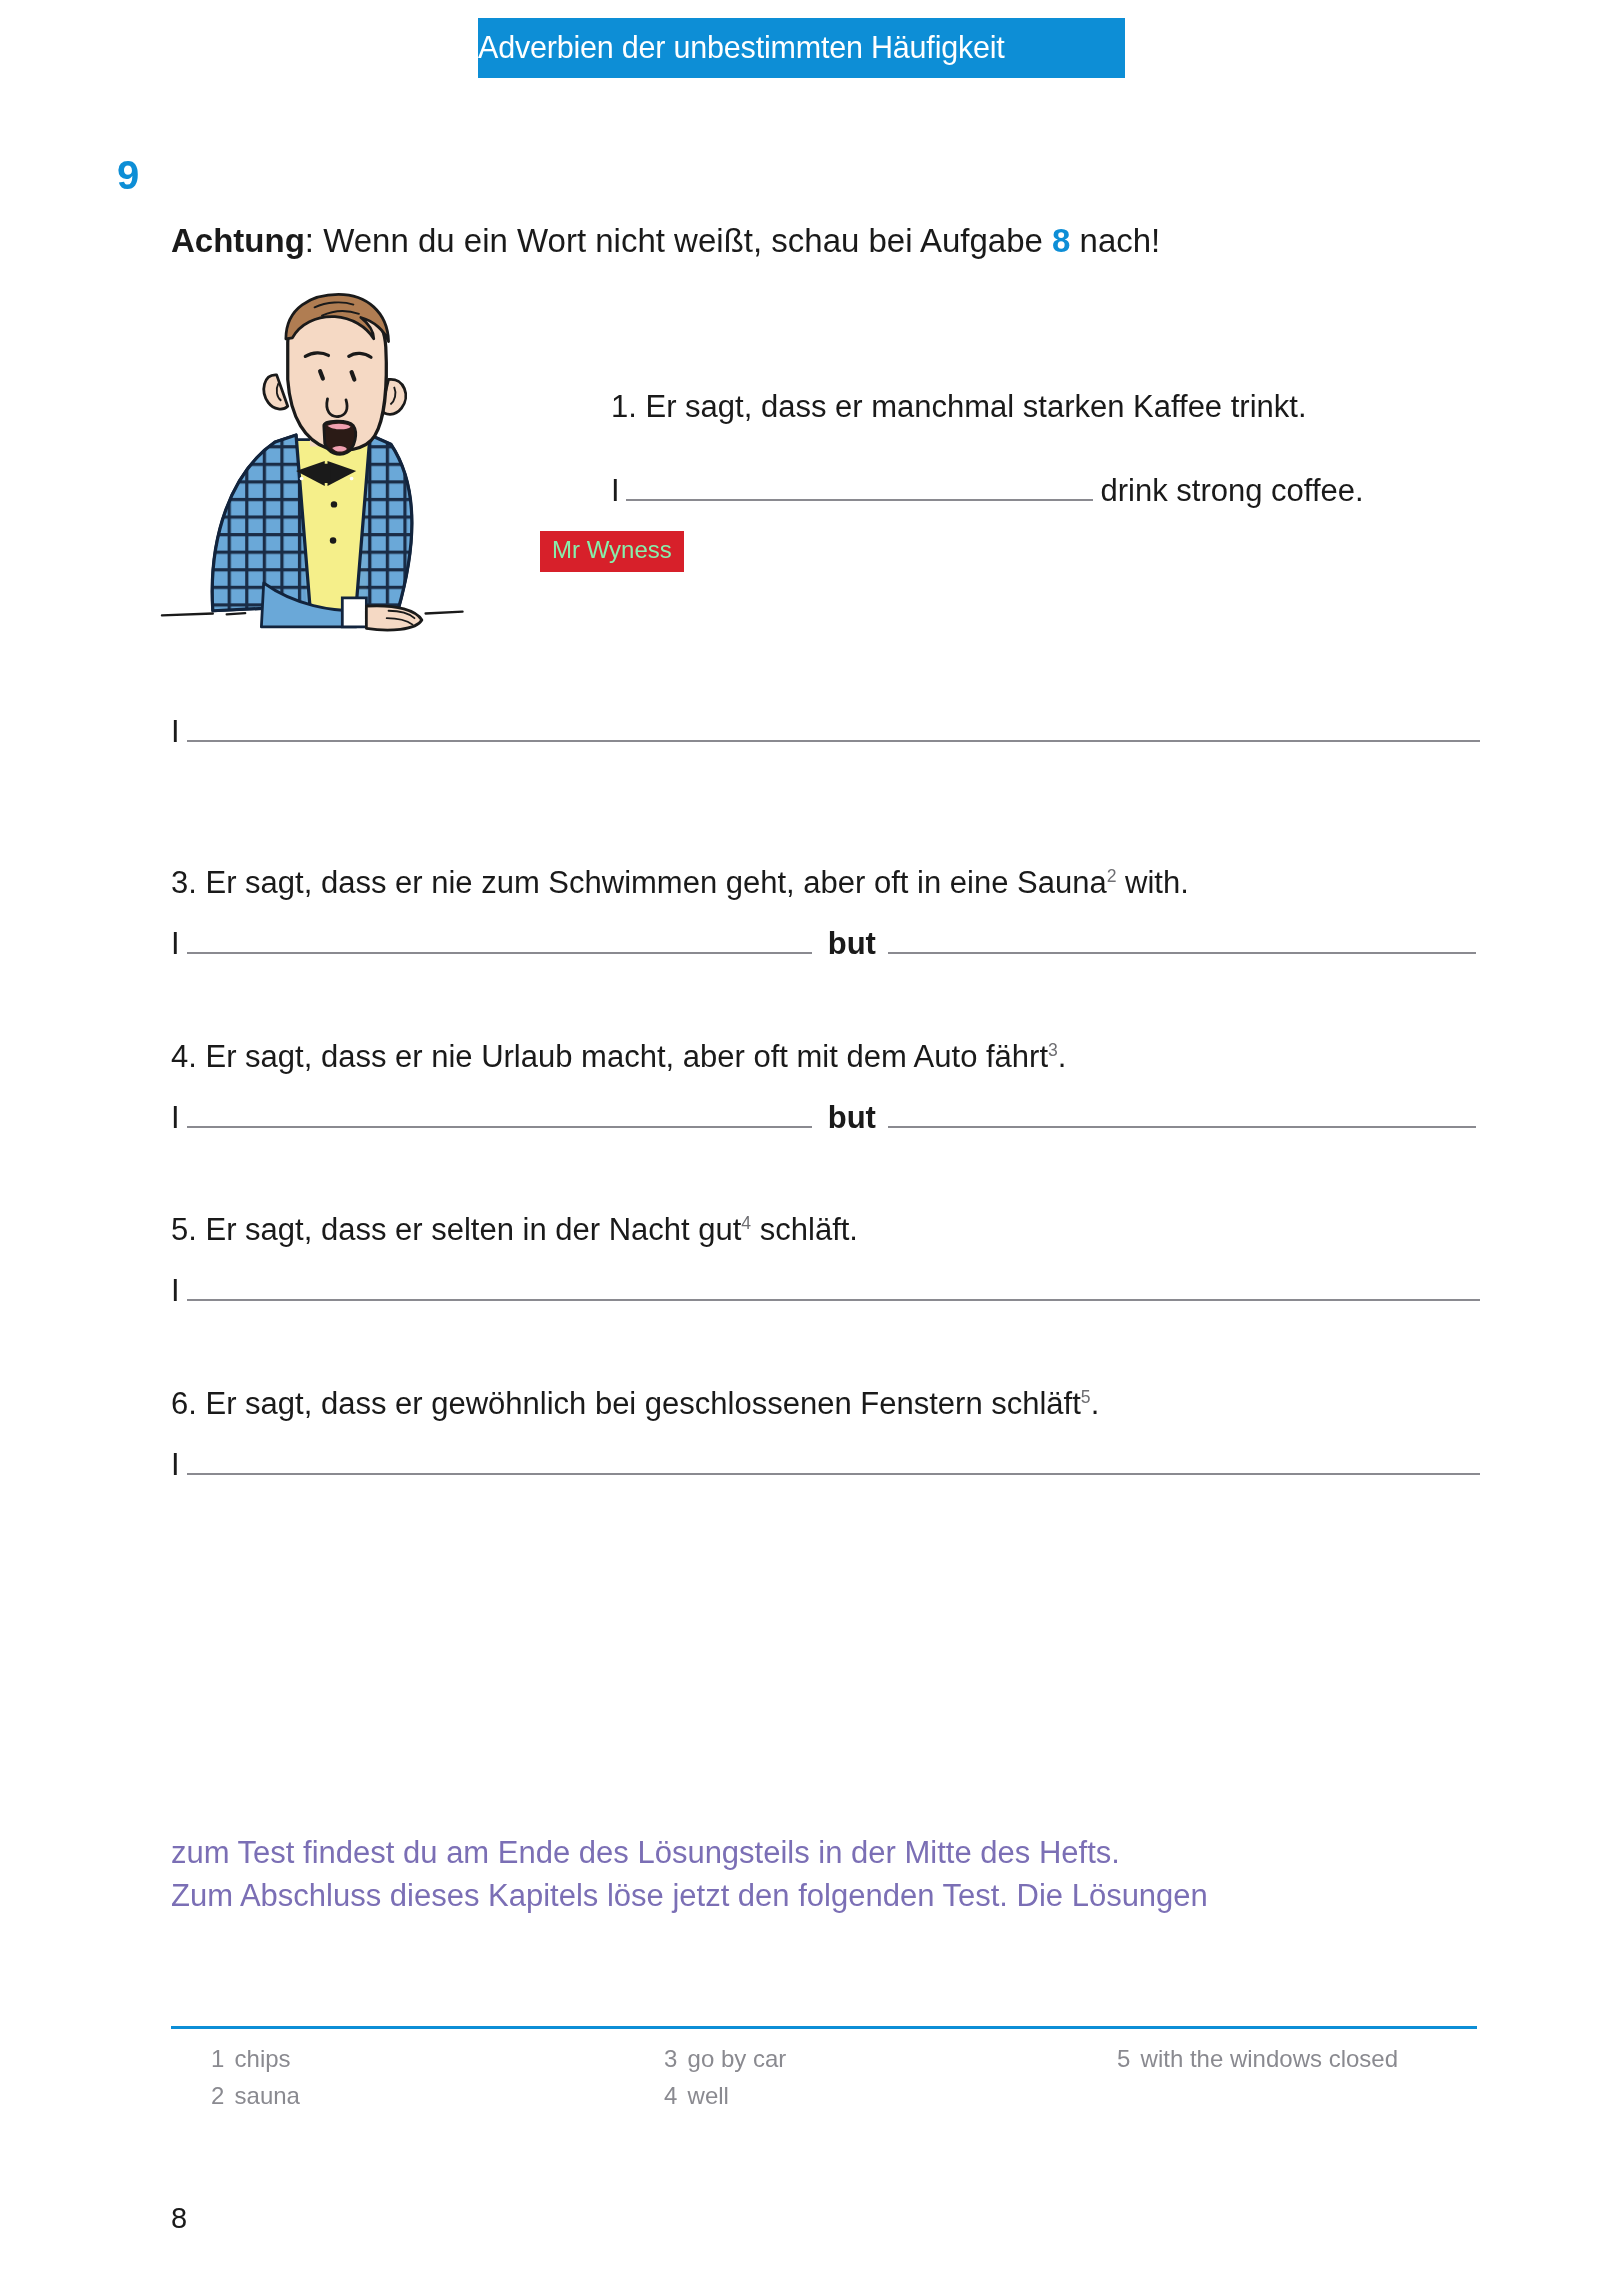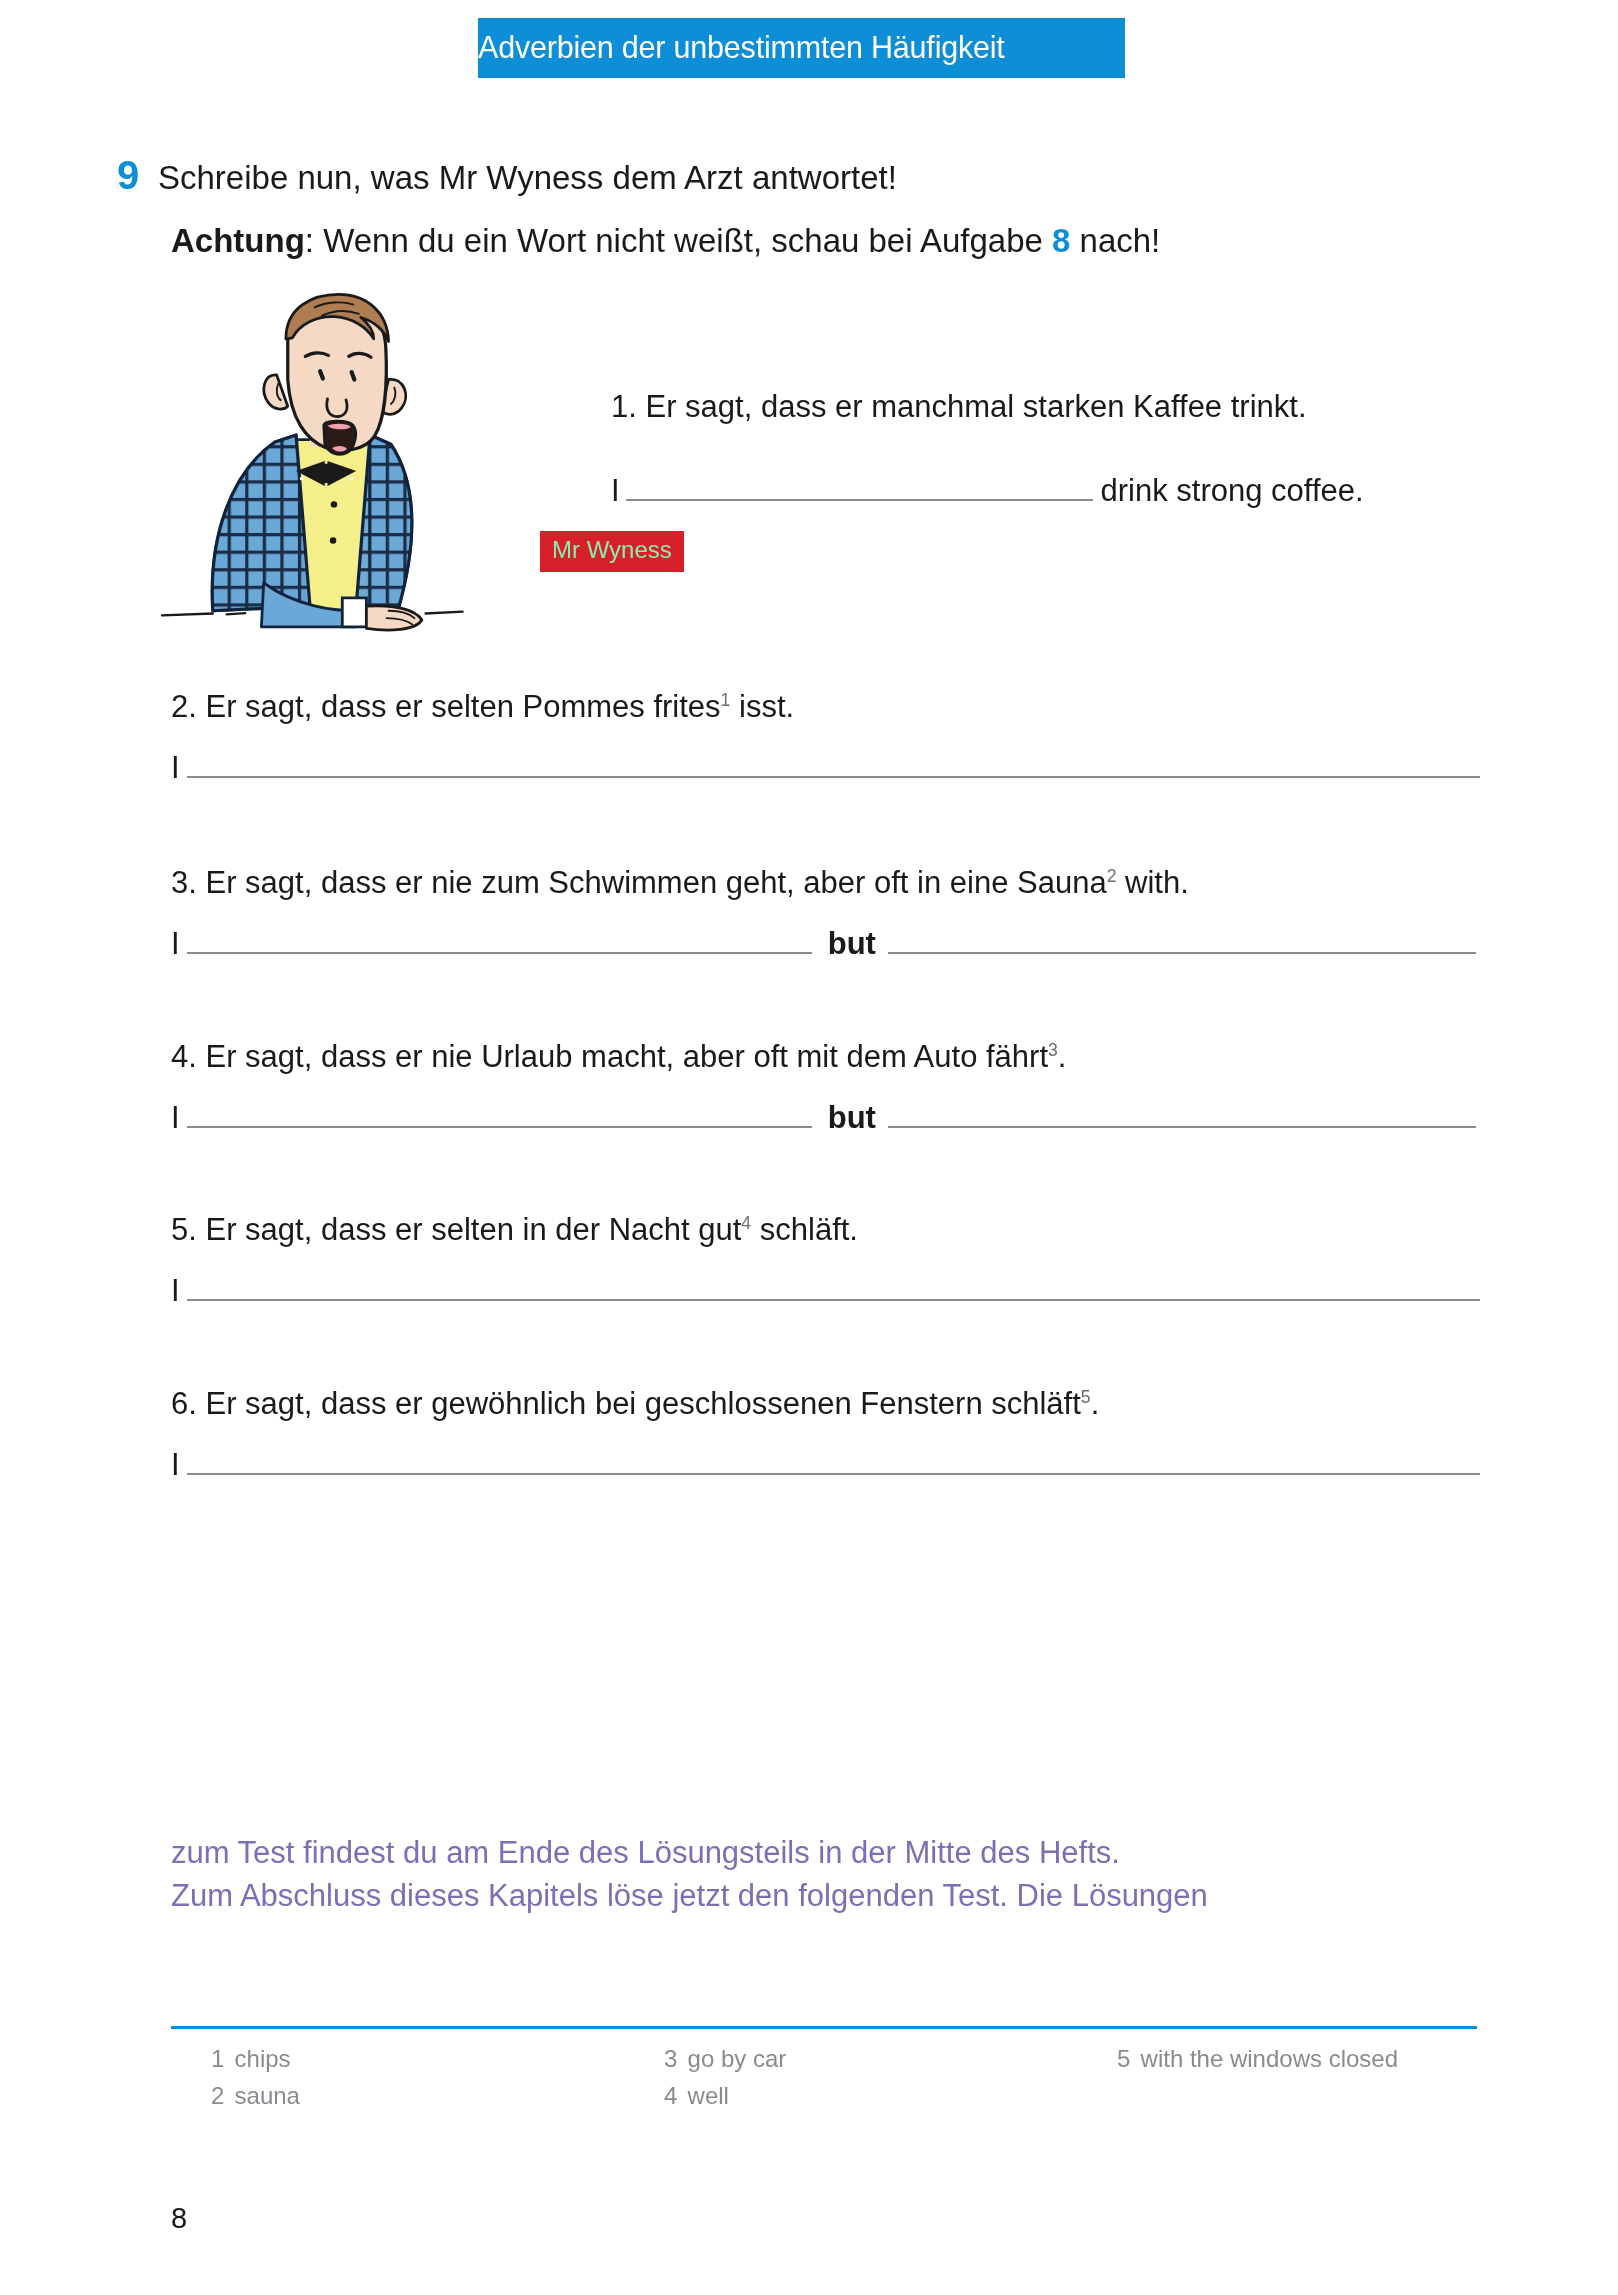--- a/index.html
+++ b/index.html
@@ -218,21 +218,20 @@
 </style>
 </head>
 <body>
 
 <div class="banner">
   <span class="banner-text">Adverbien der unbestimmten Häufigkeit</span>
 </div>
 
 <div class="task-row">
   <span class="task-num">9</span>
-  <span class="task-text">Schreibe nun, was Mr Wyness dem Arzt antwortet!</span>
 </div>
 
 <div class="note-row">
   <b>Achtung</b><span>: Wenn du ein Wort nicht weißt, schau bei Aufgabe </span><span class="accent-blue">8</span><span> nach!</span>
 </div>
 
 <div class="illus">
   <svg viewBox="0 0 870 800" xmlns="http://www.w3.org/2000/svg">
 
     <g stroke="#1a1a1a" stroke-width="5" stroke-linecap="round" fill="none">
@@ -329,23 +328,20 @@
 </div>
 
 <div class="item1-q">1. Er sagt, dass er manchmal starken Kaffee trinkt.</div>
 <div class="item1-a">
   <span>I</span>
   <span class="ln"></span>
   <span>drink strong coffee.</span>
 </div>
 
 <div class="item" style="top:689px">
-  <div class="q-text">
-    <span>2. Er sagt, dass er selten Pommes frites</span><span class="sup">1</span><span> isst.</span>
-  </div>
   <div class="a-row">
     <span class="lead">I</span>
     <span class="ln-full"></span>
   </div>
 </div>
 
 <div class="item" style="top:865px">
   <div class="q-text">
     <span>3. Er sagt, dass er nie zum Schwimmen geht, aber oft in eine Sauna</span><span class="sup">2</span><span> with.</span>
   </div>

